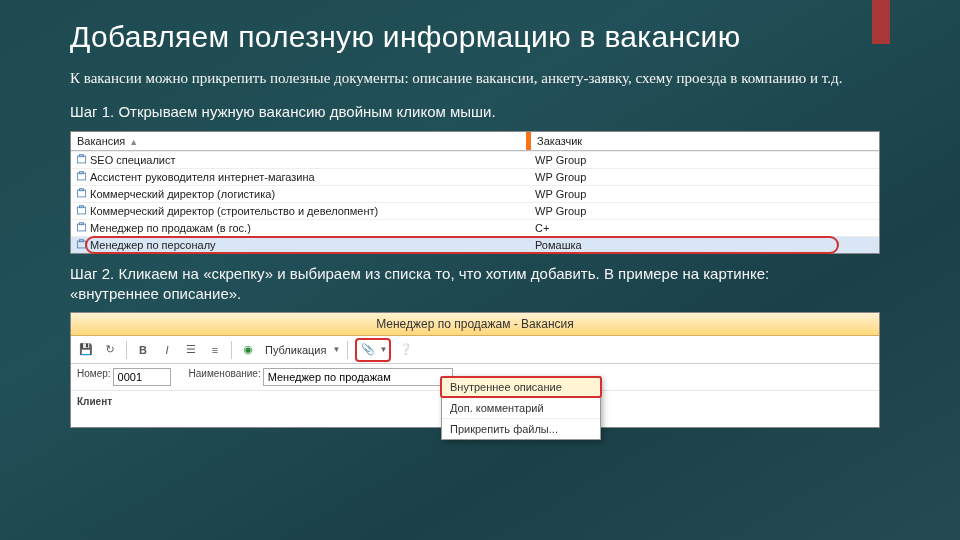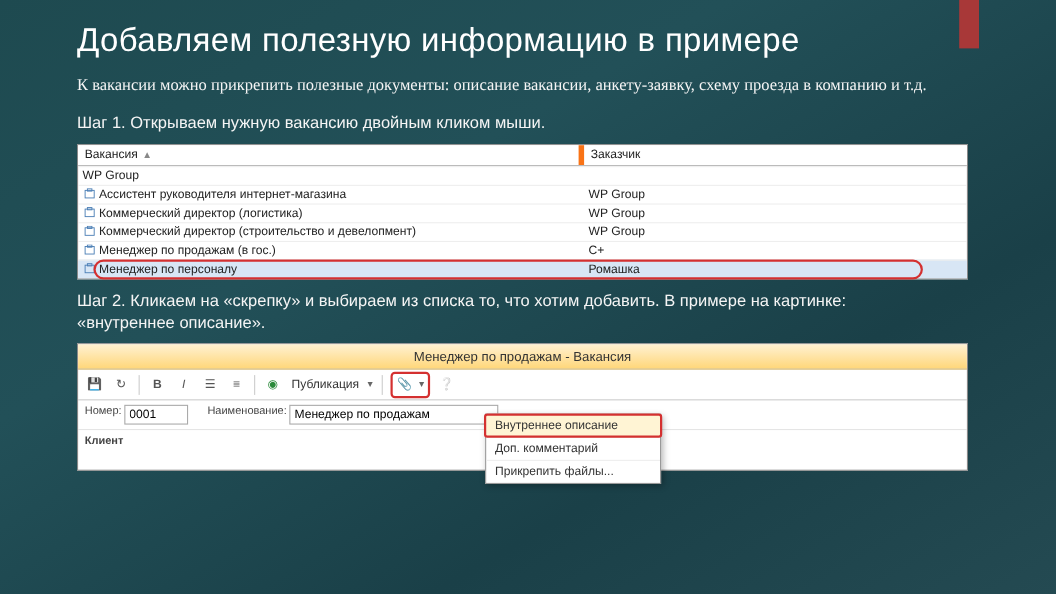--- a/index.html
+++ b/index.html
@@ -43,33 +43,42 @@
 .finput{border:1px solid #aaa;padding:2px 4px;font-size:11px;background:#fff;height:18px}
 .finput.w1{width:58px}
 .finput.w2{width:190px}
 .section-label{padding:5px 6px 20px 6px;font-size:10px;font-weight:bold;color:#444}
 </style>
 </head>
 <body>
 
 <div class="slide">
   <div class="title-wrap">
-    <div class="title">Добавляем полезную информацию в примере</div>
+    <div class="title">Добавляем полезную информацию в вакансию</div>
     <div class="accent-bar"></div>
   </div>
   <div class="intro">К вакансии можно прикрепить полезные документы: описание вакансии, анкету-заявку, схему проезда в компанию и т.д.</div>
   <div class="step">Шаг 1. Открываем нужную вакансию двойным кликом мыши.</div>
 
   <div class="screenshot sc1">
     <div class="sc1-head">
       <div class="col-v"><span>Вакансия</span><span class="arr">▲</span></div>
       <div class="col-z">Заказчик</div>
     </div>
     <div id="gridrows">
         <div class="row">
+          <div class="cv">
+            <span class="ico">
+              <svg viewBox="0 0 16 16">
+                <rect x="2" y="3" width="12" height="10" fill="none" stroke="#4a7eb5" stroke-width="1.2"></rect>
+                <rect x="5" y="1" width="6" height="3" fill="none" stroke="#4a7eb5" stroke-width="1.2"></rect>
+              </svg>
+            </span>
+            <span>SЕО специалист</span>
+          </div>
           <div class="cz">WР Group</div>
         </div>
         <div class="row">
           <div class="cv">
             <span class="ico">
               <svg viewBox="0 0 16 16">
                 <rect x="2" y="3" width="12" height="10" fill="none" stroke="#4a7eb5" stroke-width="1.2"></rect>
                 <rect x="5" y="1" width="6" height="3" fill="none" stroke="#4a7eb5" stroke-width="1.2"></rect>
               </svg>
             </span>

